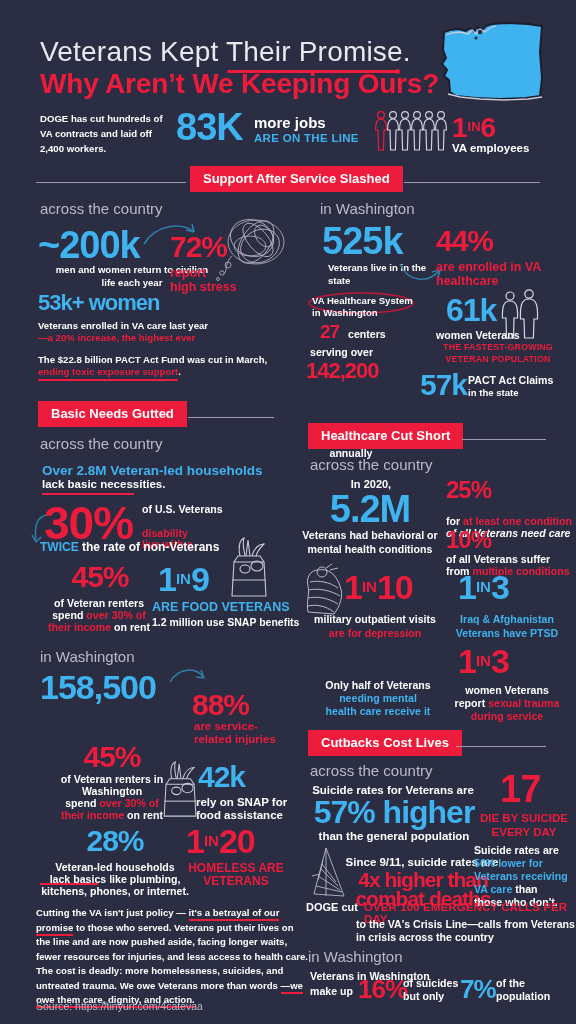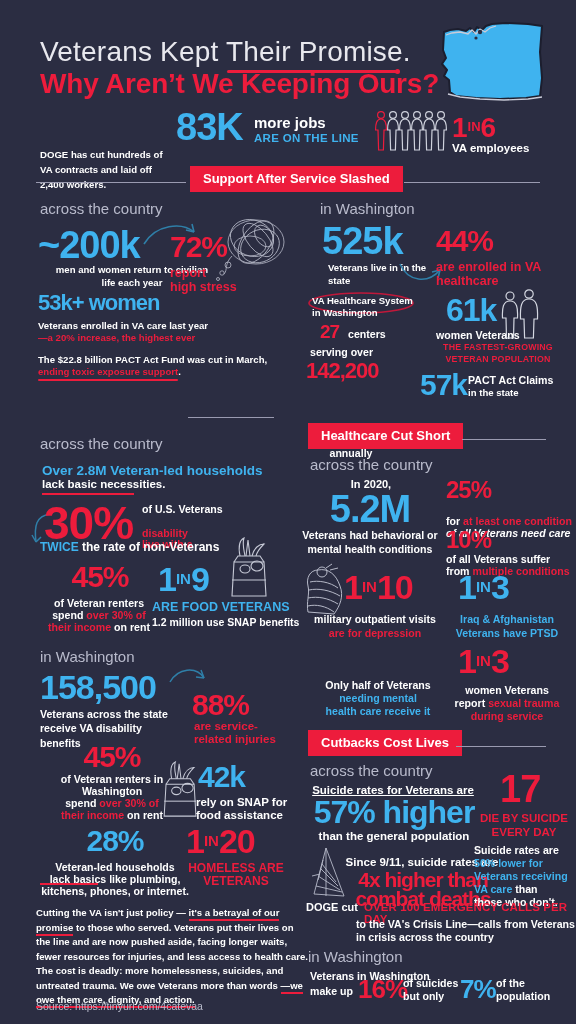--- a/index.html
+++ b/index.html
@@ -37,21 +37,21 @@
   .hdr-sub {
     position: absolute; left: 40px; top: 68px;
     font-size: 28px; font-weight: bold; color: #ed1c3c; letter-spacing: -.2px;
     white-space: nowrap;
   }
   .wa-map { position: absolute; left: 430px; top: 18px; width: 120px; height: 92px; }
 
   
   .doge-note {
     position: absolute; left: 40px; top: 112px; width: 135px;
-    font-size: 9.6px; font-weight: bold; color: #ffffff; line-height: 1.55; margin-top: 36px;
+    font-size: 9.6px; font-weight: bold; color: #ffffff; line-height: 1.55;
   }
   .jobs-num { position: absolute; left: 176px; top: 108px; font-size: 38px; font-weight: bold; color: #3fb3ef; letter-spacing: -1px; }
   .jobs-l1 { position: absolute; left: 254px; top: 114px; font-size: 15px; font-weight: bold; color: #ffffff; }
   .jobs-l2 { position: absolute; left: 254px; top: 132px; font-size: 11.5px; font-weight: bold; color: #3fb3ef; letter-spacing: .3px; }
   .people-icons { position: absolute; left: 374px; top: 108px; width: 76px; height: 46px; }
   .oneinsix { position: absolute; left: 452px; top: 112px; }
   .oneinsix .big { font-size: 28px; font-weight: bold; color: #ed1c3c; }
   .oneinsix .in  { font-size: 13px; font-weight: bold; color: #ed1c3c; vertical-align: 6px; }
   .vaemp { position: absolute; left: 452px; top: 142px; font-size: 11.5px; font-weight: bold; color: #ffffff; }
 
@@ -213,20 +213,21 @@
         <path d="M12 13 C5 13 4 20 4.5 30 L8 30 L8.5 50 L15.5 50 L16 30 L19.5 30 C20 20 19 13 12 13 Z"></path>
       <circle cx="31" cy="6" r="4.2"></circle>
         <path d="M31 11 C23 11 22 19 22.5 31 L26 31 L26.6 50 L35.4 50 L36 31 L39.5 31 C40 19 39 11 31 11 Z"></path>
     </g>
   </svg>
 
   <div class="abs big-num blue" style="left:420px; top:370px; font-size:30px;">57k</div>
   <div class="abs lbl11 white" style="left:468px; top:373px;">PACT Act Claims</div>
   <div class="abs lbl white" style="left:468px; top:387px;">in the state</div>
 
+  <div class="banner" style="left:38px; top:401px;">Basic Needs Gutted</div>
   <div class="banner-rule" style="left:188px; top:417px; width:86px;"></div>
 
   <div class="scope" style="left:40px; top:435px;">across the country</div>
 
   <div class="abs blue bold" style="left:42px; top:463px; font-size:13.5px;">Over 2.8M Veteran-led households</div>
   <div class="abs white bold" style="left:42px; top:478px; font-size:11.5px;">lack basic necessities.</div>
   <div class="abs" style="left:42px; top:493px; width:92px; height:2px; background:#ed1c3c;"></div>
 
   <svg class="abs" style="left:30px; top:512px;" width="28" height="36" viewBox="0 0 28 36">
     <path d="M20 2 C6 4 4 14 6 30" fill="none" stroke="#2f7fa8" stroke-width="1.5"></path>
@@ -260,21 +261,20 @@
       <path d="M26 20 C28 12 33 8 38 8 C34 12 31 16 30 20"></path>
         <ellipse cx="31" cy="30" rx="6" ry="5"></ellipse>
       <ellipse cx="19" cy="33" rx="5" ry="4"></ellipse>
         <path d="M6 44 L40 44"></path>
     </g>
   </svg>
 
   <div class="scope" style="left:40px; top:648px;">in Washington</div>
 
   <div class="abs big-num blue" style="left:40px; top:670px; font-size:34px;">158,500</div>
-  <div class="abs lbl11 white" style="left:40px; top:707px; width:140px;">Veterans across the state receive VA disability benefits</div>
 
   <svg class="abs" style="left:168px; top:666px;" width="40" height="26" viewBox="0 0 40 26">
     <path d="M2 16 C10 2 28 0 36 12" fill="none" stroke="#2f7fa8" stroke-width="1.5"></path>
     <path d="M36 12 L28 11 M36 12 L33 4" fill="none" stroke="#2f7fa8" stroke-width="1.5"></path>
   </svg>
 
   <div class="abs big-num red" style="left:192px; top:690px; font-size:30px;">88%</div>
   <div class="abs red bold" style="left:194px; top:720px; font-size:11.5px;">are service-</div>
   <div class="abs red bold" style="left:194px; top:733px; font-size:11.5px;">related injuries</div>
 
@@ -362,21 +362,21 @@
   </div>
   <div class="abs lbl11 white ctr" style="left:442px; top:683px; width:130px;">women Veterans</div>
   <div class="abs lbl11 ctr" style="left:442px; top:696px; width:130px;"><span class="white">report </span><span class="red">sexual trauma</span></div>
   <div class="abs lbl11 red ctr" style="left:442px; top:709px; width:130px;">during service</div>
 
   <div class="banner" style="left:308px; top:730px;">Cutbacks Cost Lives</div>
   <div class="banner-rule" style="left:456px; top:746px; width:90px;"></div>
 
   <div class="scope" style="left:310px; top:762px;">across the country</div>
 
-  <div class="abs white bold ctr" style="left:300px; top:784px; width:186px; font-size:11.5px;text-decoration:underline;">Suicide rates for Veterans are</div>
+  <div class="abs white bold ctr" style="left:300px; top:784px; width:186px; font-size:11.5px;">Suicide rates for Veterans are</div>
   <div class="abs big-num blue ctr" style="left:296px; top:796px; width:196px; font-size:32px;">57% higher</div>
   <div class="abs white bold ctr" style="left:296px; top:830px; width:196px; font-size:11.5px;">than the general population</div>
 
   <svg class="abs" style="left:310px; top:846px;" width="40" height="56" viewBox="0 0 40 56">
     <g fill="none" stroke="#b6b9c8" stroke-width="0.9">
       <path d="M16 2 L4 48 L34 50 Z"></path>
         <path d="M13 14 L8 34"></path>
         <path d="M6 40 L32 46"></path>
       <path d="M10 22 L28 40"></path>
         <path d="M12 18 L26 36"></path>

